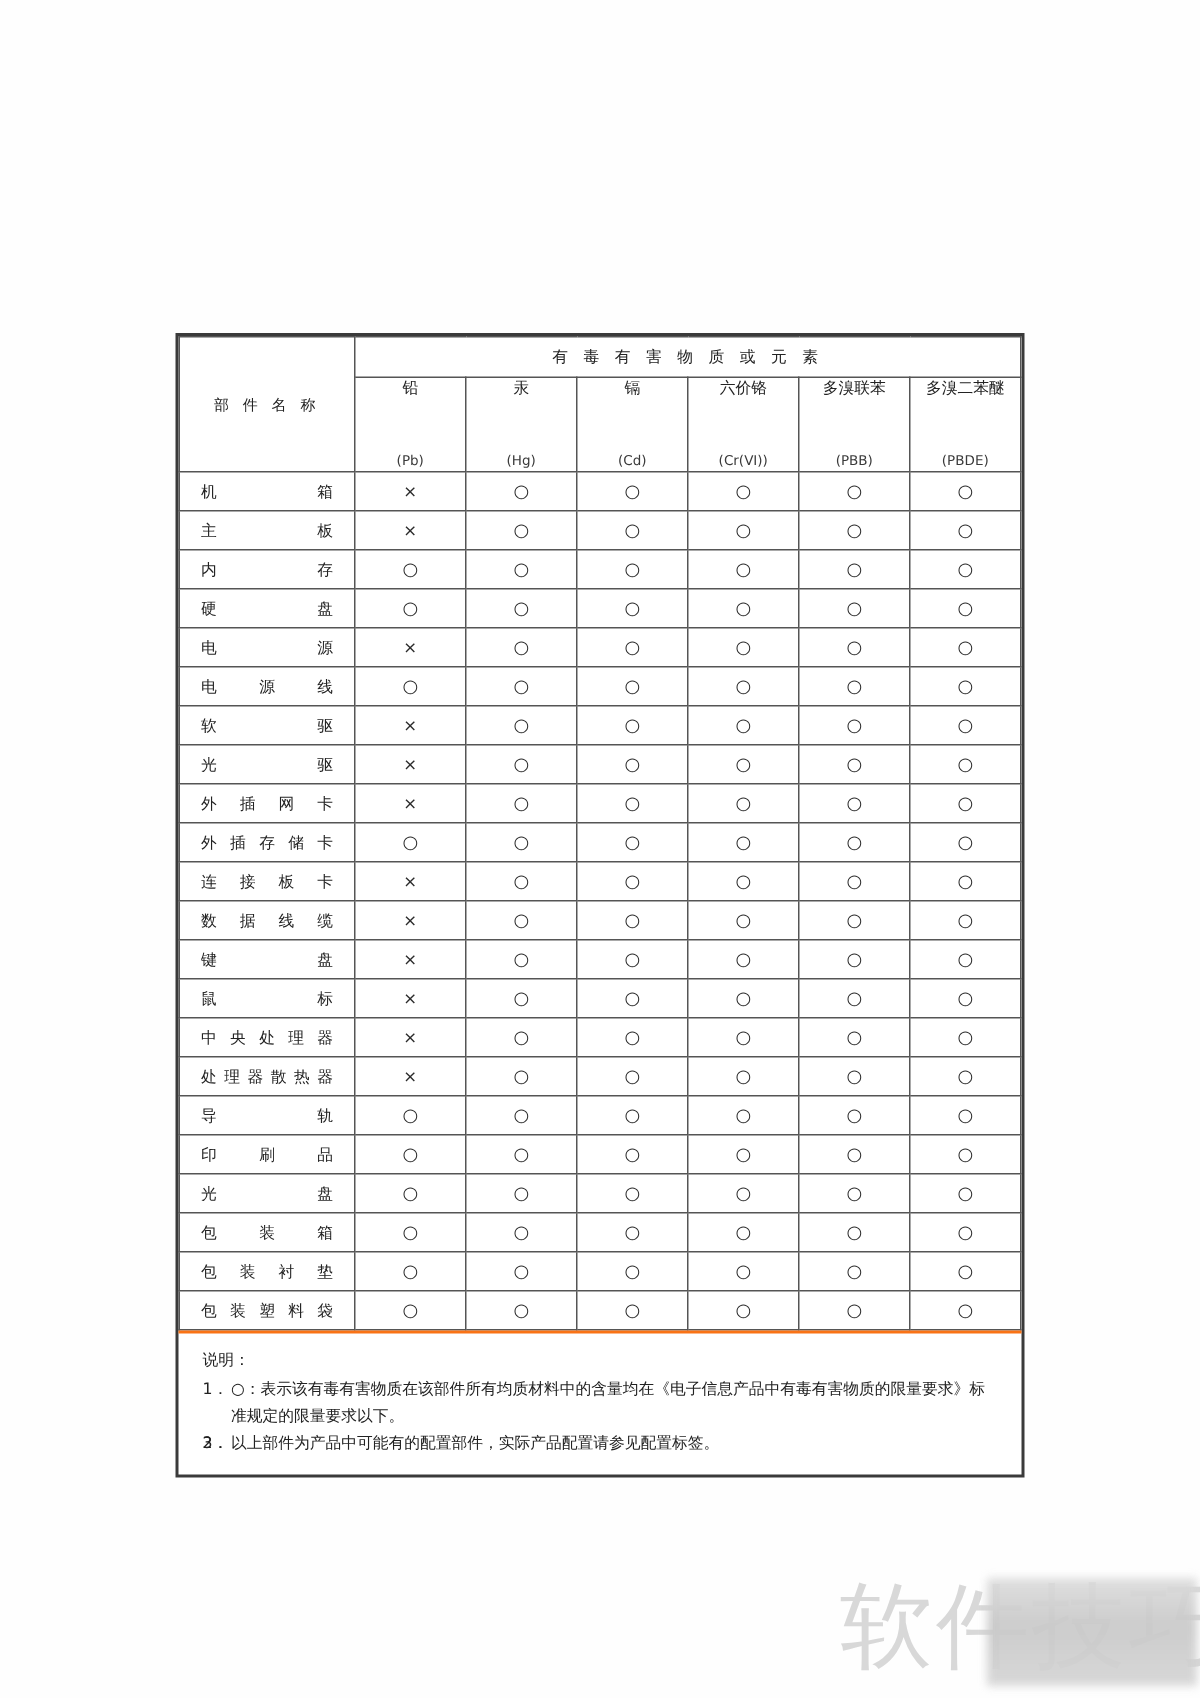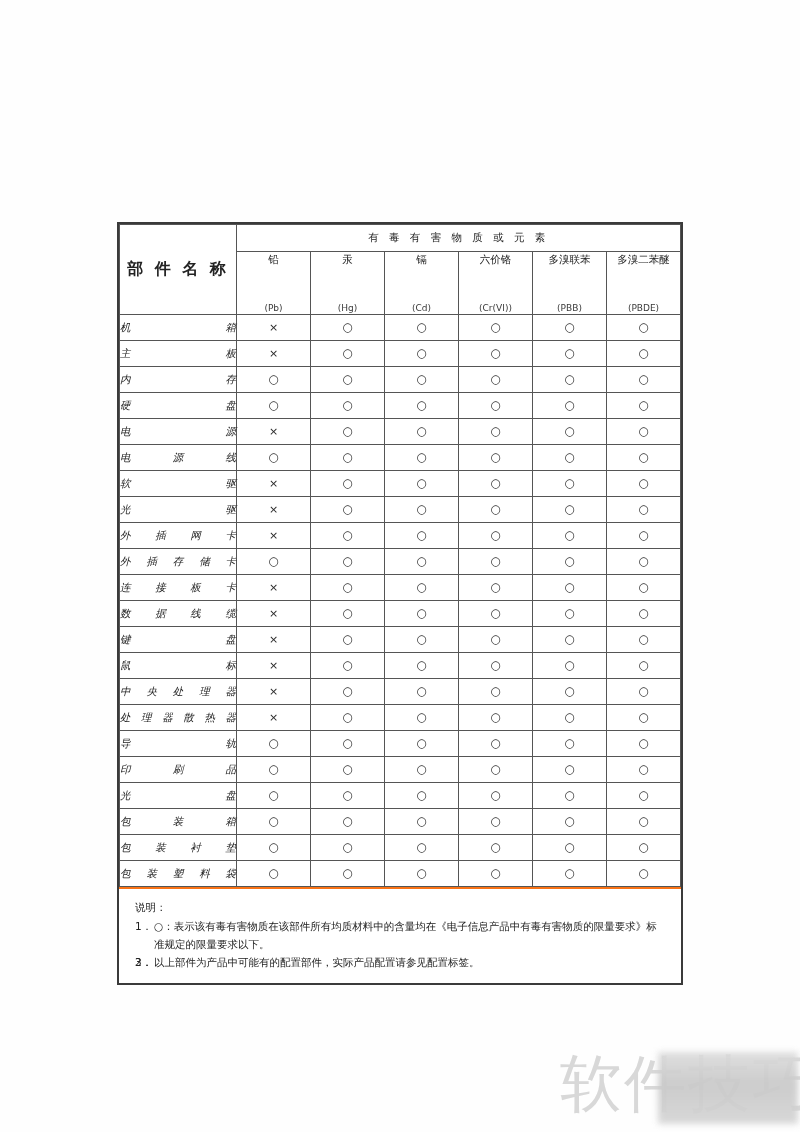--- a/index.html
+++ b/index.html
@@ -69,44 +69,42 @@
   }
   table.subst-table th.grp-head {
     height: 26px;
     font-size: 10.5px;
     letter-spacing: 3.5px;
     color: #232323;
     text-align: center;
   }
   table.subst-table th.part-head {
     width: 116px;
-    font-size: 16px;
+    font-size: 10px;
     letter-spacing: 3px;
     color: #232323;
-    font-weight: bold;
   }
   table.subst-table th.el-head {
     height: 40px;
     line-height: 1.35;
     font-size: 10.5px;
     color: #232323;
   }
   .el-zh { display: block; font-size: 10.5px; }
   .el-en { display: block; font-size: 9px; color: #3a3a3a; margin-top: 36px; }
 
   table.subst-table td.part-name {
     height: 25px;
     font-size: 10.5px;
     letter-spacing: 0;
     text-align: justify;
     text-align-last: justify;
-    padding: 0 0;
+    padding: 0 14px;
     color: #232323;
     white-space: nowrap;
-    font-style: italic;
   }
   table.subst-table td.mark {
     height: 25px;
     font-size: 11px;
     color: #2b2b2b;
   }
   .mk-o { font-size: 12px; line-height: 1; }
   .mk-x { font-size: 11px; line-height: 1; }
 
   

